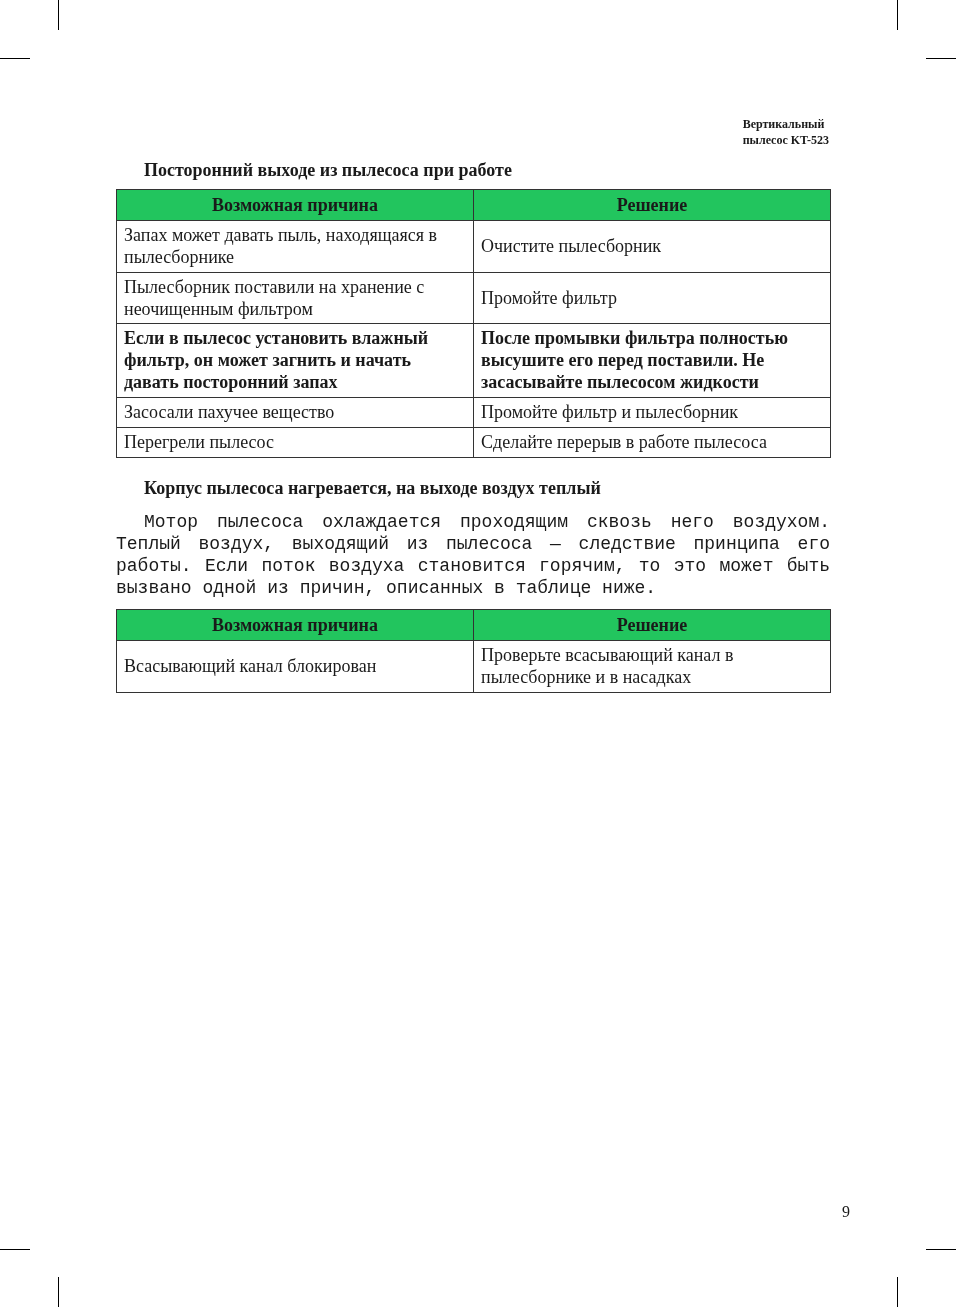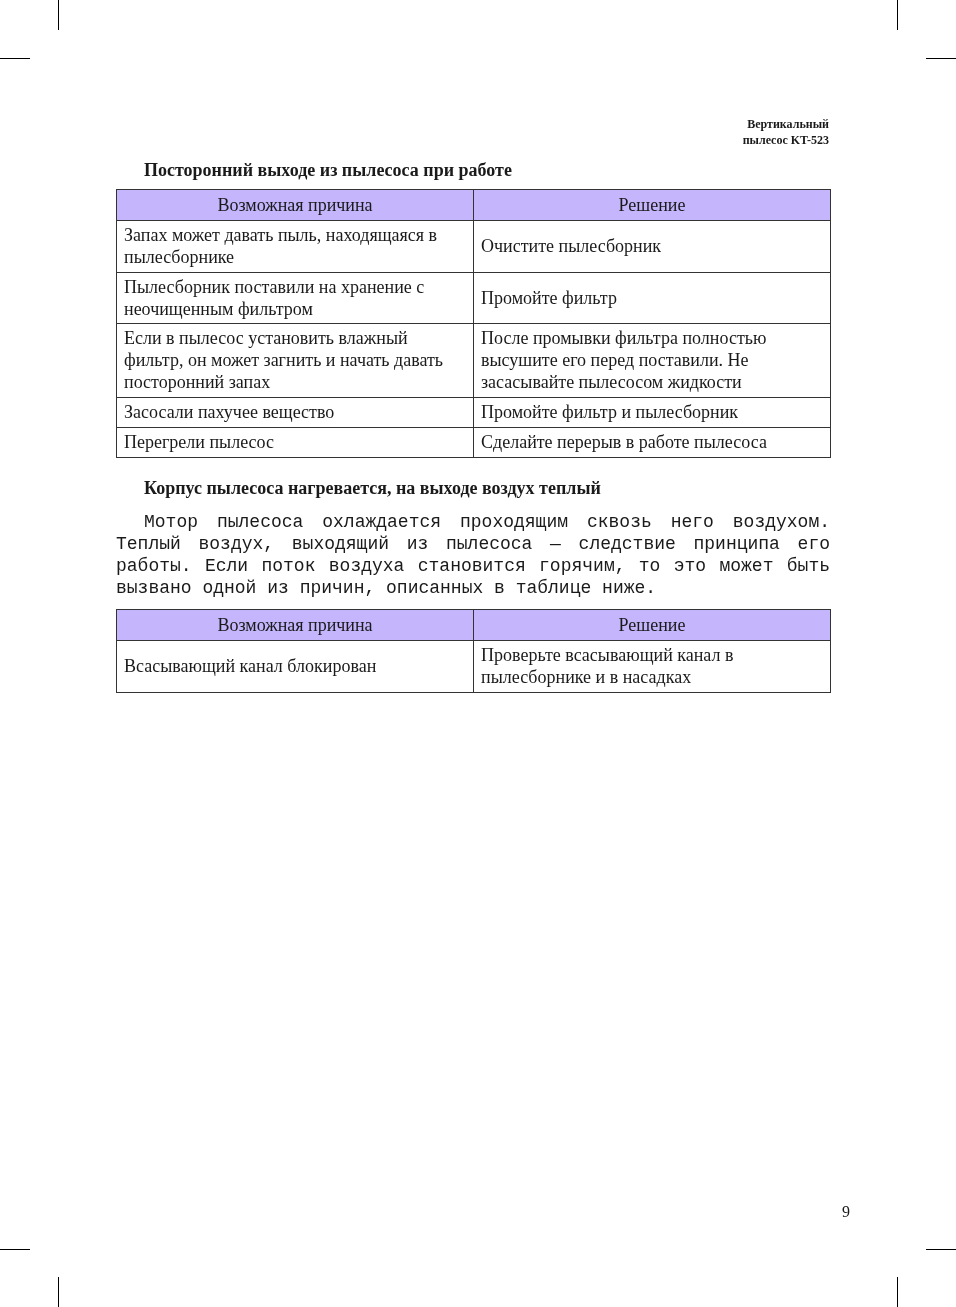--- a/index.html
+++ b/index.html
@@ -5,35 +5,35 @@
     html, body { margin: 0; padding: 0; }
     body {
       width: 956px; height: 1307px; position: relative; background: #ffffff;
       font-family: "Liberation Serif", "DejaVu Serif", serif; color: #1a1a1a;
       overflow: hidden;
     }
     .crop { position: absolute; background: #000; }
     .crop.v { width: 1px; height: 30px; }
     .crop.h { height: 1px; width: 30px; }
     .running-head {
-      position: absolute; right: 127px; top: 116px; text-align: right;
+      position: absolute; right: 127px; top: 116px; text-align: left;
       font-weight: bold; font-size: 12px; line-height: 16px;
     }
     .section-title {
       position: absolute; left: 144px; font-weight: bold; font-size: 18px; line-height: 20px;
     }
     table.trouble {
       position: absolute; left: 116px; width: 714px; border-collapse: collapse;
       font-size: 18px; line-height: 22px; table-layout: fixed;
     }
     table.trouble th, table.trouble td {
       border: 1px solid #333; padding: 1px 7px 2px 7px; vertical-align: middle; text-align: left;
     }
     table.trouble th {
-      background: #c4b5fd; font-weight: normal; text-align: center; height: 26px; padding: 2px 7px;
+      background: #22c55e; font-weight: bold; text-align: center; height: 26px; padding: 2px 7px;
     }
     table.trouble col.c1 { width: 357px; }
     table.trouble col.c2 { width: 357px; }
     .paragraph {
       position: absolute; left: 116px; width: 714px; font-size: 18px; line-height: 22px;
       text-align: justify; text-indent: 28px; font-family: Liberation Mono, monospace;
     }
     .page-number { position: absolute; left: 842px; top: 1203px; font-size: 16px; }
   </style>
 </head>
@@ -68,21 +68,21 @@
   </thead>
   <tbody>
     <tr style="height:52px;padding-left:25px;">
       <td>Запах может давать пыль, находящаяся в пылесборнике</td>
       <td>Очистите пылесборник</td>
     </tr>
     <tr style="height:51px;margin-top:32px;">
       <td>Пылесборник поставили на хранение с неочищенным фильтром</td>
       <td>Промойте фильтр</td>
     </tr>
-    <tr style="height:74px;">
+    <tr style="height:74px;font-weight:bold;">
       <td>Если в пылесос установить влажный фильтр, он может загнить и начать давать посторонний запах</td>
       <td>После промывки фильтра полностью высушите его перед поставили. Не засасывайте пылесосом жидкости</td>
     </tr>
     <tr style="height:30px;">
       <td>Засосали пахучее вещество</td>
       <td>Промойте фильтр и пылесборник</td>
     </tr>
     <tr style="height:30px;">
       <td>Перегрели пылесос</td>
       <td>Сделайте перерыв в работе пылесоса</td>

